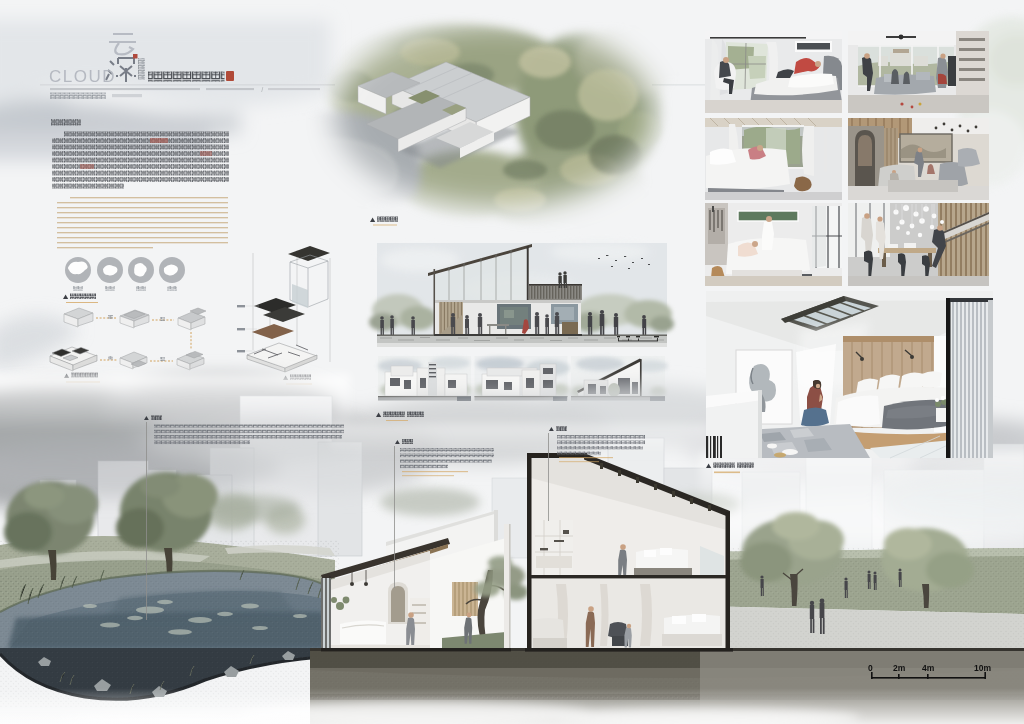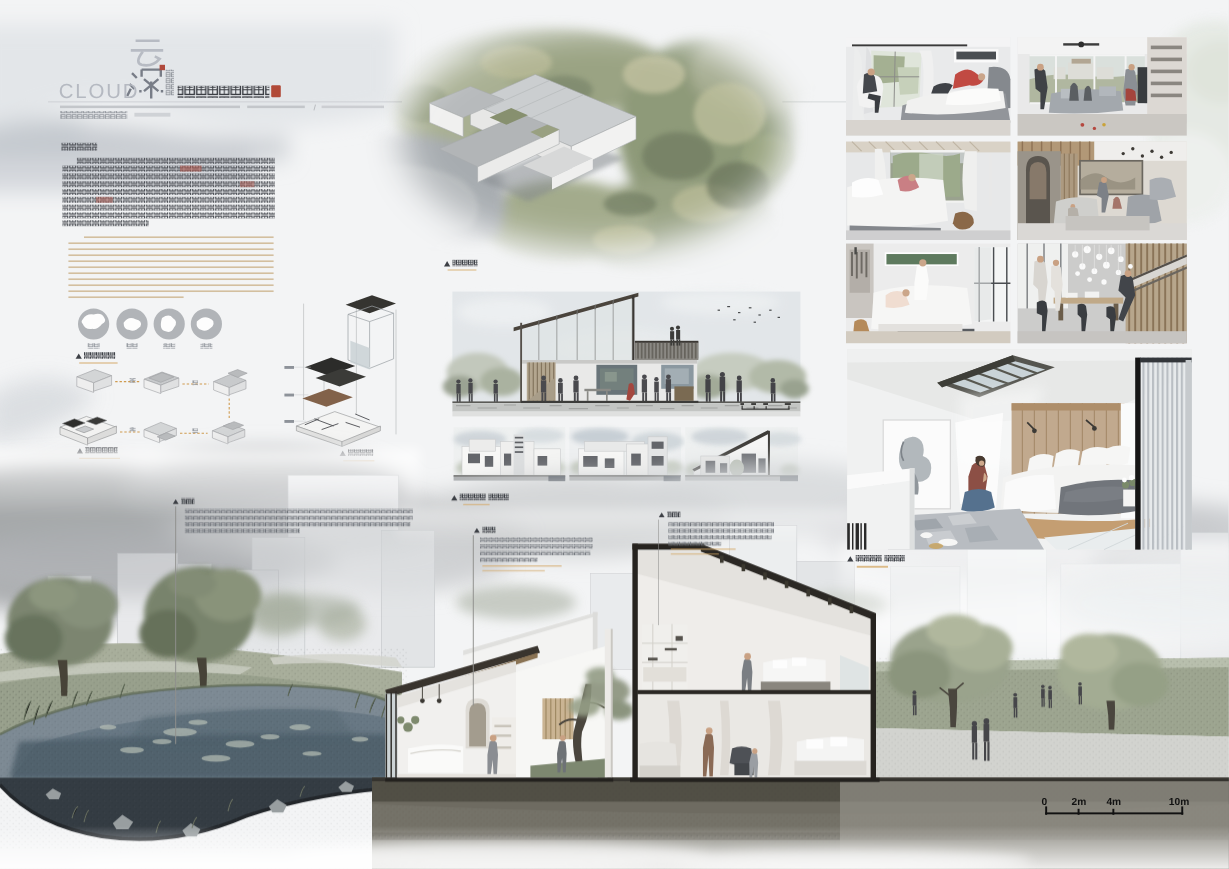--- a/index.html
+++ b/index.html
@@ -1,16 +1,16 @@
 <!DOCTYPE html>
 <html><head>
 <meta charset="utf-8">
 <style>
 html,body{margin:0;padding:0;background:#fff;}
-#board{position:relative;width:1024px;height:724px;overflow:hidden;background:#e5e5e5;font-family:"Liberation Sans",sans-serif;}
+#board{position:relative;width:1024px;height:724px;overflow:hidden;background:#3b82f6;font-family:"Liberation Sans",sans-serif;}
 svg{display:block;}
 </style>
 </head>
 <body>
 
 <div id="board">
 <svg width="1024" height="724" viewBox="0 0 1024 724">
 <defs>
 <pattern id="cjk6d" width="6.4" height="6.4" patternUnits="userSpaceOnUse">
 <rect x="0.6" y="0.9" width="4.7" height="4.7" fill="none" stroke="#46494f" stroke-width="0.9"></rect>

